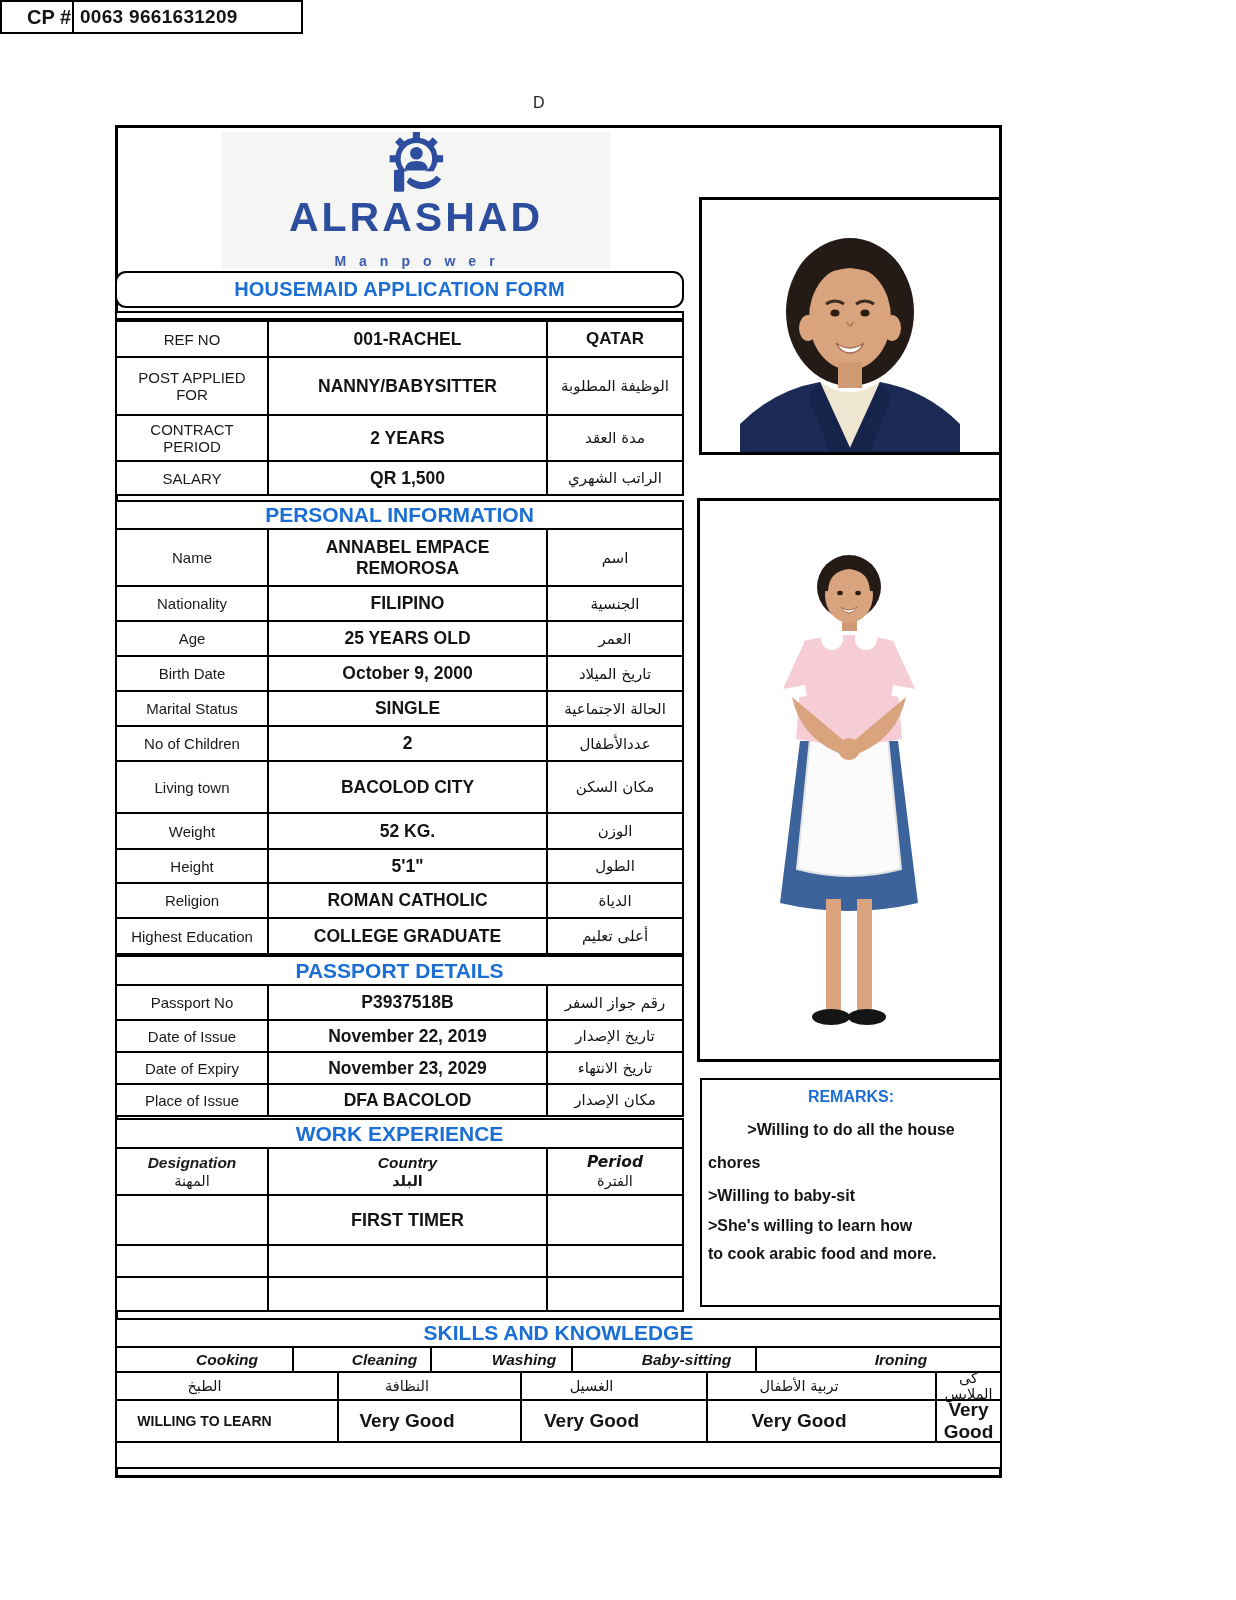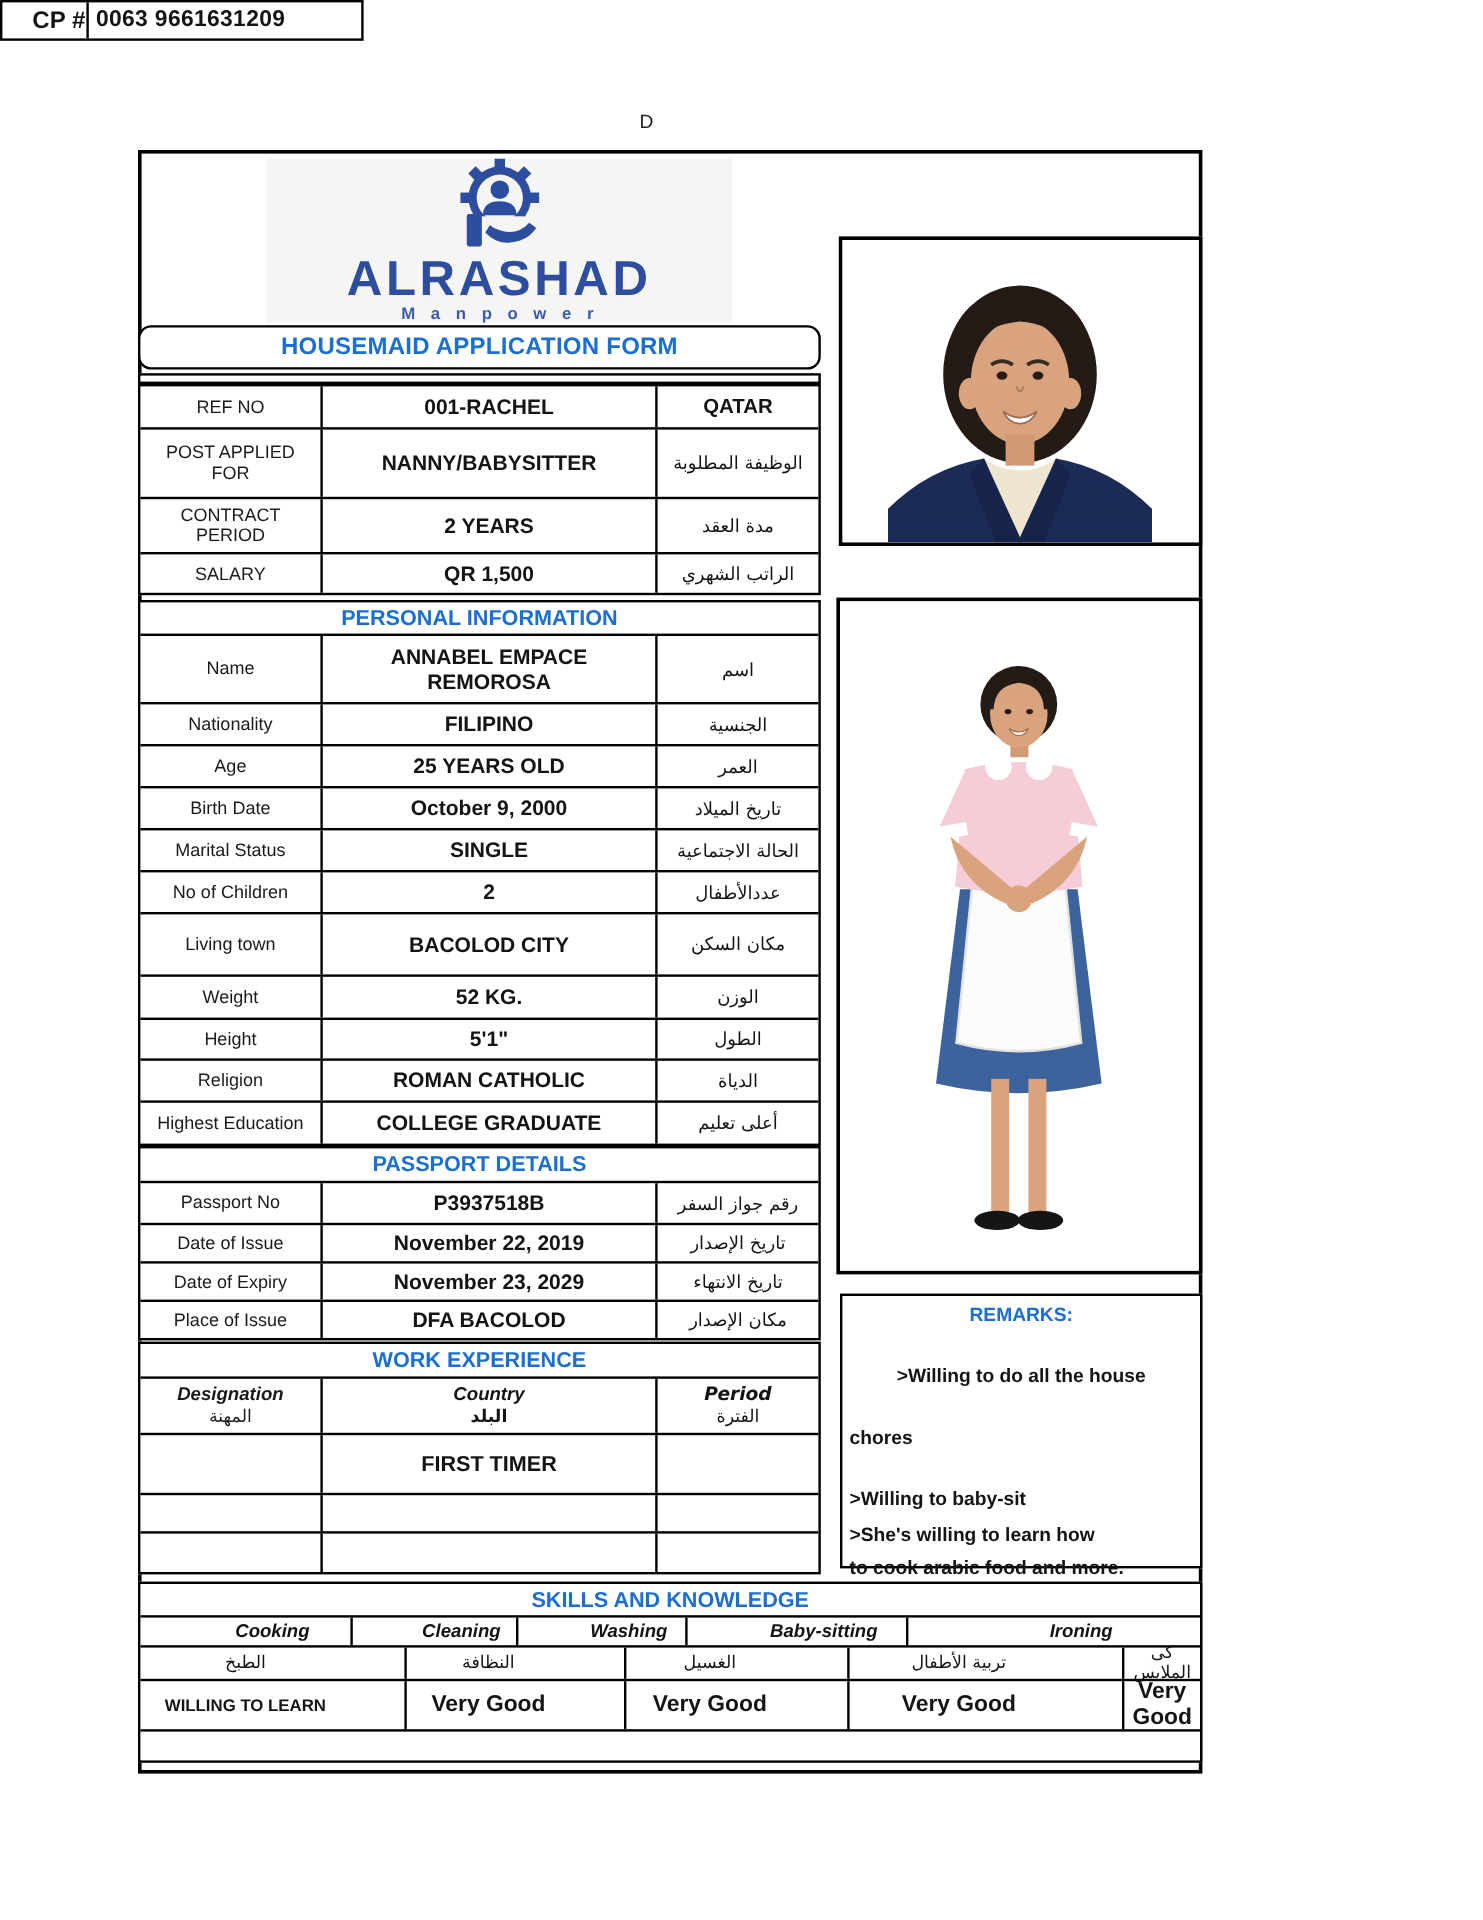--- a/index.html
+++ b/index.html
@@ -14,31 +14,31 @@
   .col-letter { position:absolute; left:533px; top:94px; font-size:16px; color:#222; }
 
   
   .frame { position:absolute; left:115px; top:125px; width:887px; height:1353px; border:3.5px solid #000; }
 
   
   .logo { position:absolute; left:222px; top:132px; width:388px; height:137px;
           background:#f5f5f3; display:flex; flex-direction:column; align-items:center; justify-content:flex-start; }
   .logo svg { display:block; }
   .brand { font-size:41px; font-weight:bold; letter-spacing:3px; color:#2d4d9e; line-height:0.95; }
-  .tagline { font-size:14px; font-weight:bold; color:#3a5bb0; letter-spacing:13px; padding-left:10px; margin-top:1px; }
+  .tagline { font-size:14px; font-weight:bold; color:#3a5bb0; letter-spacing:13px; padding-left:10px; margin-top:16px; }
 
   
   .title-bar { left:115px; top:271px; width:569px; height:37px; display:flex; align-items:center; justify-content:center;border-radius:11px; }
   .title-bar span { color:#1b6ed3; font-weight:bold; font-size:20px; letter-spacing:0.2px; }
   .spacer-row { left:115px; top:311px; width:569px; height:9px; border:2px solid #000; }
 
   
   .ltable { position:absolute; left:115px; width:569px; border:2.5px solid #000; background:#fff; }
   .sec-hdr { height:28px; display:flex; align-items:center; justify-content:center;
-             color:#1b6ed3; font-weight:bold; font-size:18px; border-bottom:2px solid #000; }
+             color:#1b6ed3; font-weight:bold; font-size:21px; border-bottom:2px solid #000; }
   .trow { display:flex; width:100%; }
   .trow + .trow { border-top:2px solid #000; }
   .cell { display:flex; align-items:center; justify-content:center; text-align:center; padding:1px 4px; }
   .lbl { width:150px; font-size:15px; color:#1a1a1a; }
   .val { flex:1; border-left:2px solid #000; border-right:2px solid #000;
          font-weight:bold; font-size:17.5px; white-space:pre-line; }
   .arx { width:134px; font-size:15px; font-family:"DejaVu Sans",sans-serif; }
   .en-bold { font-weight:bold; font-size:17px; font-family:"Liberation Sans",sans-serif; }
 
   
@@ -64,21 +64,21 @@
   .cp-row { left:699px; top:455px; width:303px; height:34px; border:2.5px solid #000; display:flex; }
   .cp-lbl { width:72px; border-right:2.5px solid #000; display:flex; align-items:center; justify-content:center;
             font-weight:bold; font-size:20px;padding-left:24px; }
   .cp-val { flex:1; display:flex; align-items:center; padding-left:6px; font-weight:bold; font-size:19px; letter-spacing:0.3px; }
   .photo2 { left:697px; top:498px; width:305px; height:564px; border:3px solid #000; }
   .photo1, .photo2 { position:absolute; background:#fff; display:flex; align-items:center; justify-content:center; overflow:hidden; }
 
   .remarks { left:700px; top:1078px; width:302px; height:229px; border:2.5px solid #000; position:absolute;
              background:#fff; padding:8px 6px 4px 6px; }
   .rem-title { text-align:center; color:#1b6ed3; font-weight:bold; font-size:16px; margin-bottom:4px; }
-  .rem-line { font-weight:bold; font-size:16px; line-height:1.2; margin-top:32px; }
+  .rem-line { font-weight:bold; font-size:16px; line-height:1.2; margin-top:14px; }
   .rem-center { text-align:center; }
 </style>
 </head>
 <body>
 
 <div id="page">
 
   <div class="col-letter">D</div>
   <div class="frame"></div>
 

